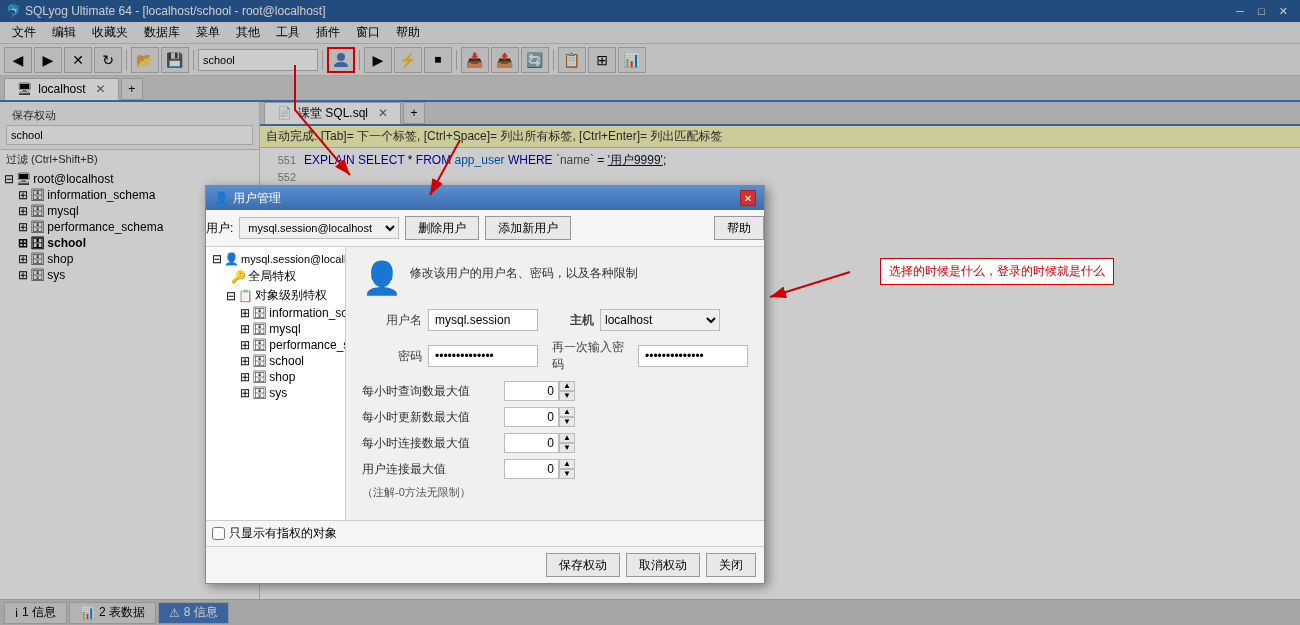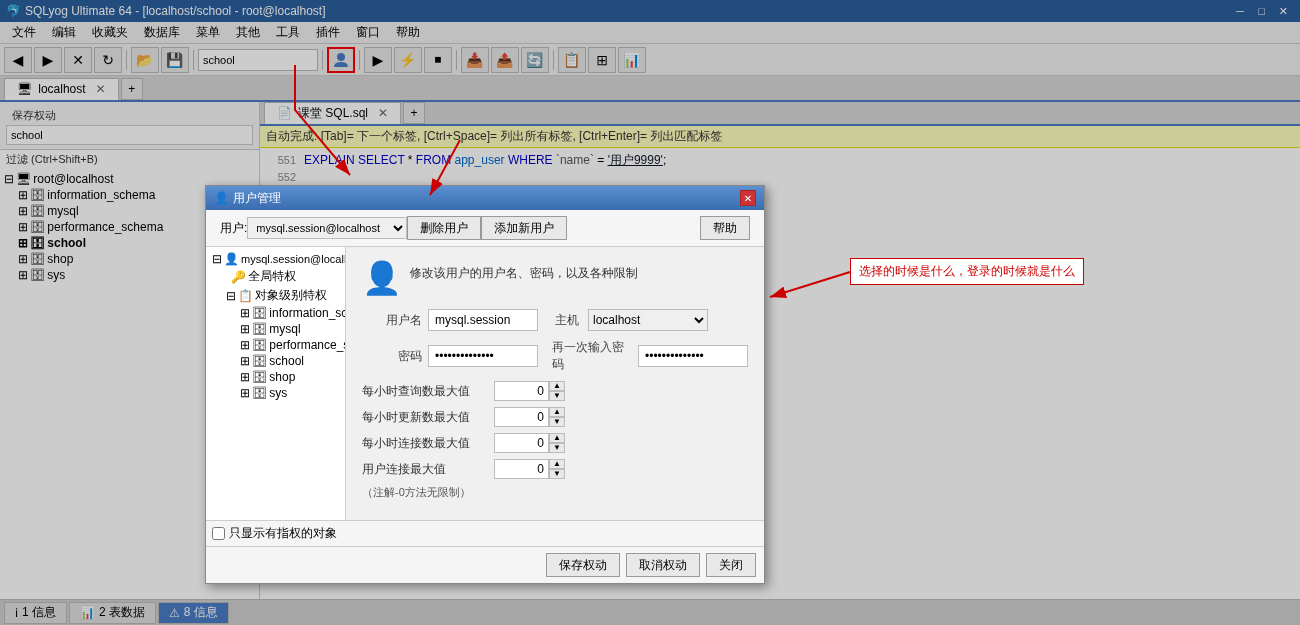--- a/index.html
+++ b/index.html
@@ -178,38 +178,39 @@
       align-items: center;
       justify-content: space-between;
       padding: 0 8px;
       font-size: 12px;
     }
     .dialog-title-left { display: flex; align-items: center; gap: 4px; }
     .dialog-close-btn { background: #cc3333; border: 1px solid #aa2222; color: white; width: 16px; height: 16px; cursor: pointer; display: flex; align-items: center; justify-content: center; font-size: 10px; }
     .dialog-toolbar {
       display: flex;
       align-items: center;
-      padding: 6px 14px;
+      padding: 6px 0;
+      gap: 6px;
       border-bottom: 1px solid #ccc;
       background: #f5f5f5;
     }
     .dialog-select { height: 22px; font-size: 11px; border: 1px solid #bbb; padding: 0 4px; min-width: 160px; }
     .dialog-btn { height: 24px; padding: 0 12px; background: #e8e8e8; border: 1px solid #999; cursor: pointer; font-size: 12px; }
     .dialog-body { display: flex; }
     .dialog-left { width: 170px; border-right: 1px solid #ccc; padding: 4px; min-height: 240px; background: white; overflow-y: auto; }
     .dialog-right { flex: 1; padding: 12px 16px; }
     .dialog-right-header { display: flex; align-items: flex-start; gap: 8px; margin-bottom: 12px; }
     .user-icon-large { font-size: 32px; color: #4a7ec7; }
     .dialog-right-desc { font-size: 12px; color: #333; padding-top: 6px; }
     .form-row { display: flex; align-items: center; margin-bottom: 8px; gap: 6px; }
     .form-label { width: 60px; text-align: right; font-size: 12px; color: #404040; }
     .form-input { height: 22px; border: 1px solid #bbb; padding: 0 6px; font-size: 12px; }
     .form-input-sm { width: 110px; }
     .form-host-select { height: 22px; border: 1px solid #bbb; font-size: 12px; width: 120px; }
-    .form-row-limit { display: flex; align-items: center; margin-bottom: 6px; gap: 12px; }
+    .form-row-limit { display: flex; align-items: center; margin-bottom: 6px; gap: 22px; }
     .limit-label { font-size: 12px; color: #333; min-width: 120px; }
     .spinner-input { display: flex; align-items: center; }
     .spinner-input input { width: 55px; height: 20px; border: 1px solid #bbb; text-align: right; padding: 0 4px; font-size: 12px; }
     .spinner-btns { display: flex; flex-direction: column; }
     .spinner-btn { width: 16px; height: 10px; background: #e8e8e8; border: 1px solid #bbb; cursor: pointer; display: flex; align-items: center; justify-content: center; font-size: 8px; line-height: 1; }
     .dialog-note { font-size: 11px; color: #555; margin-top: 6px; margin-bottom: 8px; }
     .dialog-footer {
       padding: 6px 8px;
       border-top: 1px solid #ccc;
       background: #f5f5f5;
@@ -485,21 +486,21 @@
 
     <div class="dialog-right">
       <div class="dialog-right-header">
         <span class="user-icon-large">👤</span>
         <span class="dialog-right-desc">修改该用户的用户名、密码，以及各种限制</span>
       </div>
 
       <div class="form-row">
         <span class="form-label">用户名</span>
         <input class="form-input form-input-sm" type="text" value="mysql.session" style="">
-        <span class="form-label" style="width:30px; text-align:center; margin-left:8px;">主机</span>
+        <span class="form-label" style="width:30px; text-align:right; margin-left:20px;font-weight:bold;">主机</span>
         <select class="form-host-select">
           <option>localhost</option>
           <option>%</option>
         </select>
       </div>
 
       <div class="form-row">
         <span class="form-label">密码</span>
         <input class="form-input form-input-sm" type="password" value="••••••••••••••" style="">
         <span class="form-label" style="width:80px; text-align:left; margin-left:8px;">再一次输入密码</span>
@@ -556,21 +557,21 @@
     <span>只显示有指权的对象</span>
   </div>
 
   <div class="dialog-footer">
     <button class="dialog-btn">保存权动</button>
     <button class="dialog-btn">取消权动</button>
     <button class="dialog-btn">关闭</button>
   </div>
 </div>
 
-<div class="annotation-box" style="top: 258px; left: 850px;">
+<div class="annotation-box" style="top: 258px; left: 880px;">
   <span>选择的时候是什么，登录的时候就是什么</span>
 </div>
 
 <svg style="position:absolute; top:0; left:0; width:1300px; height:625px; pointer-events:none; z-index:400;">
 
   <defs>
     <marker id="arrowhead" markerWidth="8" markerHeight="6" refX="8" refY="3" orient="auto">
       <polygon points="0 0, 8 3, 0 6" fill="#cc0000"></polygon>
     </marker>
   </defs>

